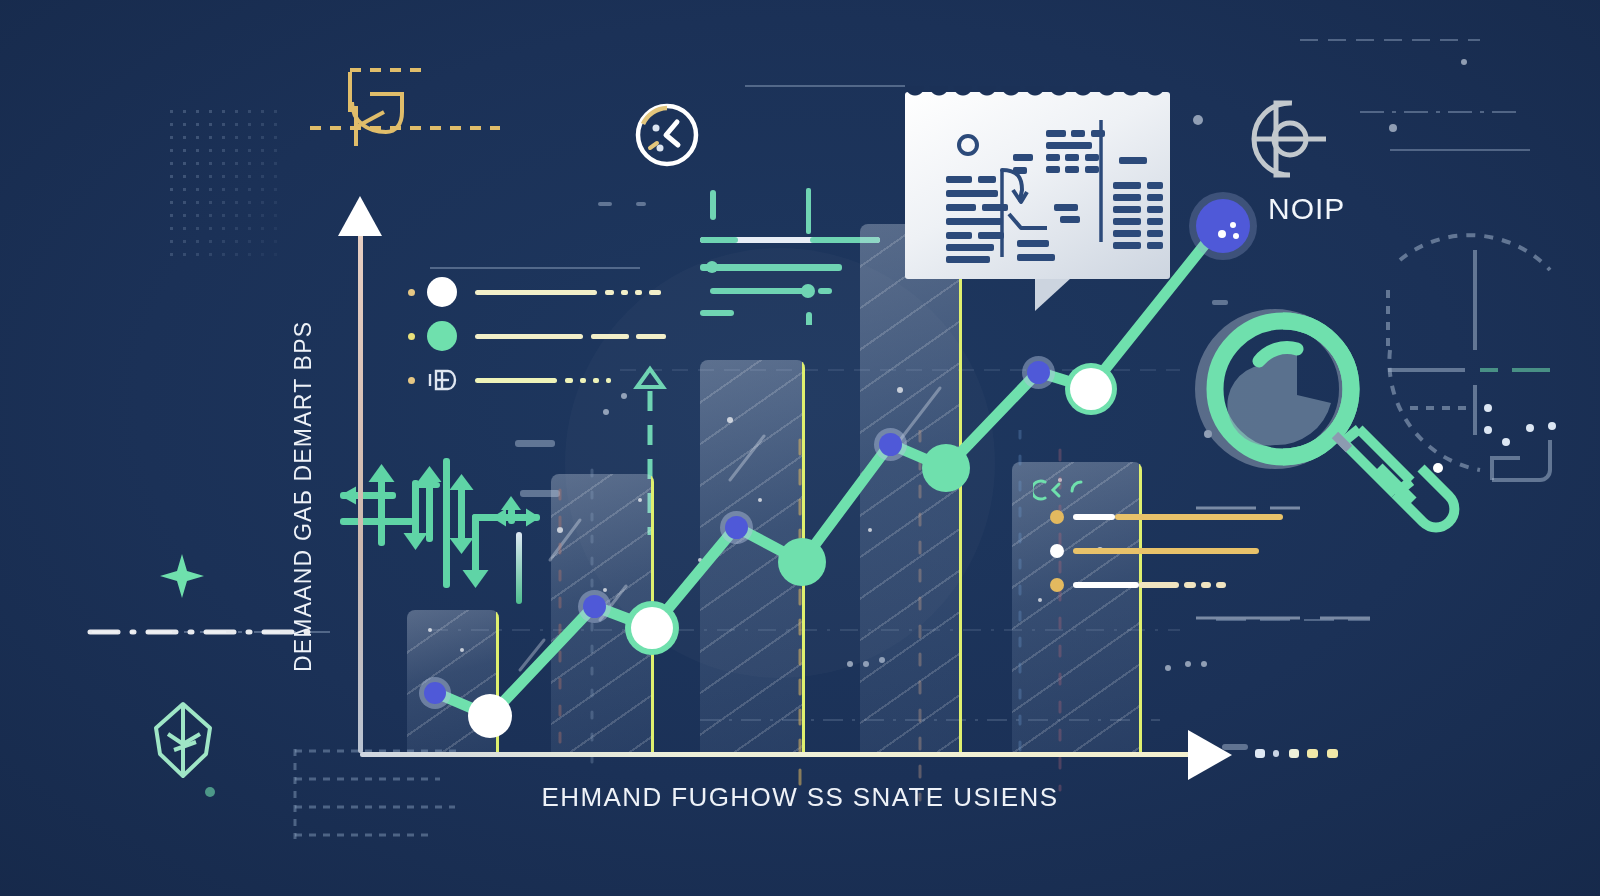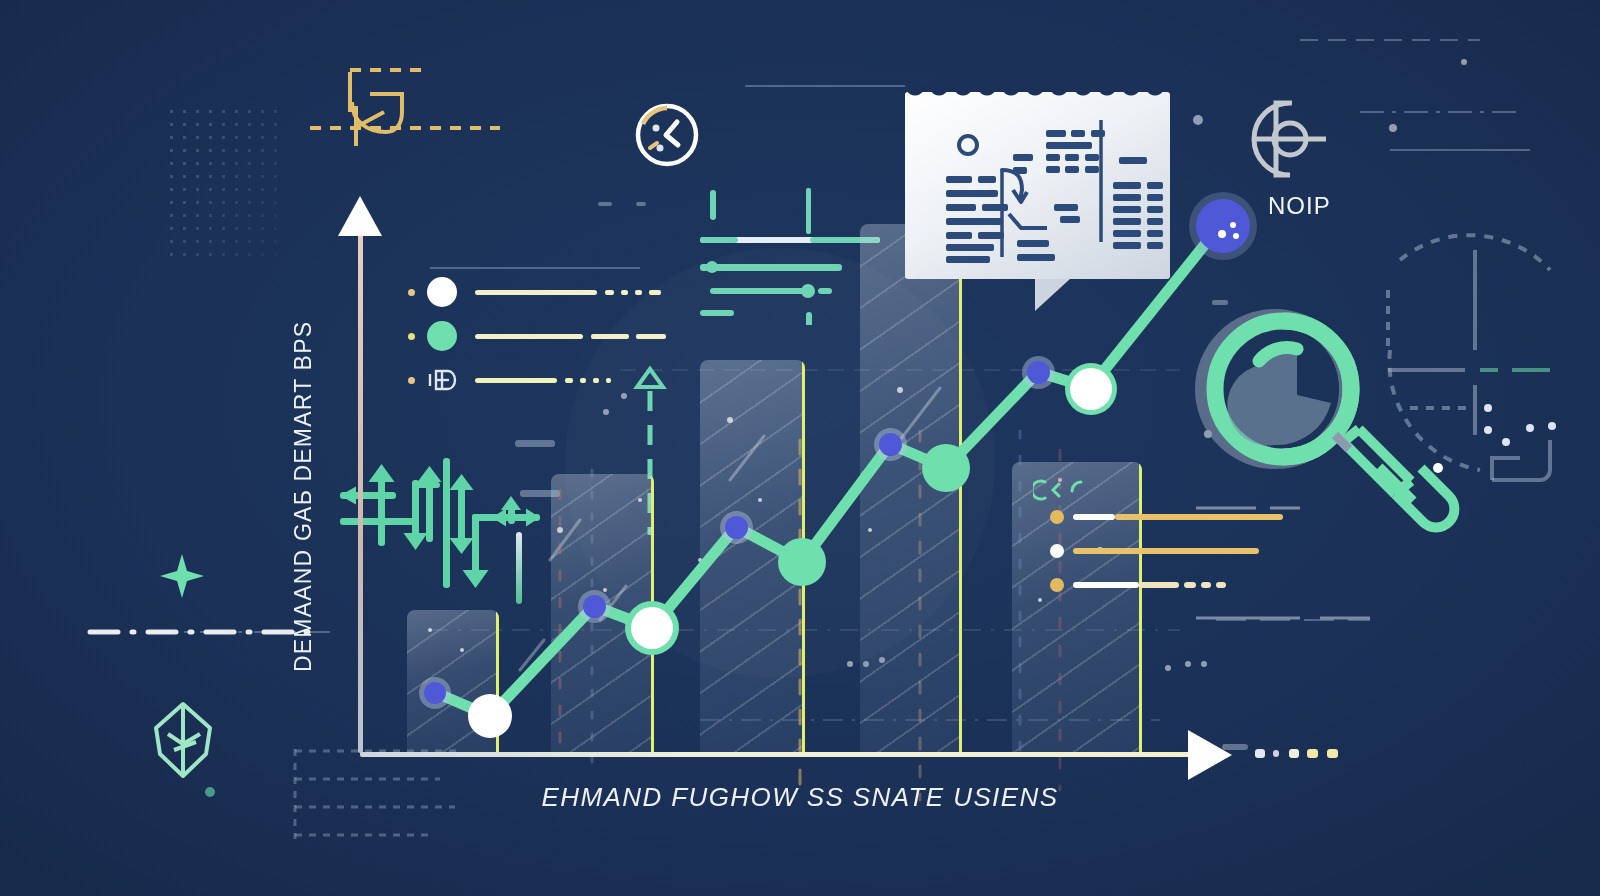--- a/index.html
+++ b/index.html
@@ -69,21 +69,21 @@
     border-left:44px solid #ffffff;
   }
   #y-axis-label {
     position:absolute; left:-6px; top:0;
     transform-origin: 0 0;
     color:#eef2f8; font-size:23px; letter-spacing:1.2px; white-space:nowrap;
   }
   #y-axis-label-wrap { position:absolute; left:296px; top:672px; }
   #x-axis-label {
     position:absolute; left:0; top:782px; width:1600px; text-align:center;
-    color:#eef2f8; font-size:26px; letter-spacing:1.4px;font-style:italic;
+    color:#eef2f8; font-size:26px; letter-spacing:1.4px;
   }
 
   
   .bar {
     position:absolute; bottom:144px;
     border-radius:8px 8px 0 0;
     background: linear-gradient(165deg, rgba(214,224,238,.32) 0%, rgba(160,180,208,.20) 45%, rgba(120,145,180,.14) 100%);
     overflow:hidden;
   }
   .bar::after {  
@@ -134,21 +134,21 @@
 
   
   #magnifier { position:absolute; left:1183px; top:307px; width:300px; height:230px; }
 
   
   #noip-dot {
     position:absolute; left:1196px; top:199px; width:54px;height:54px;border-radius:50%;
     background:#4f59d8; box-shadow:0 0 0 7px rgba(150,165,210,.28);
   }
   #noip-label {
-    position:absolute; left:1268px; top:192px; color:#f2f6fb; font-size:24px; letter-spacing:1px;
+    position:absolute; left:1268px; top:192px; color:#f2f6fb; font-size:30px; letter-spacing:1px;
   }
 
   
   .svg-ico { position:absolute; }
 </style>
 </head>
 <body>
 
 <div id="stage">
 

